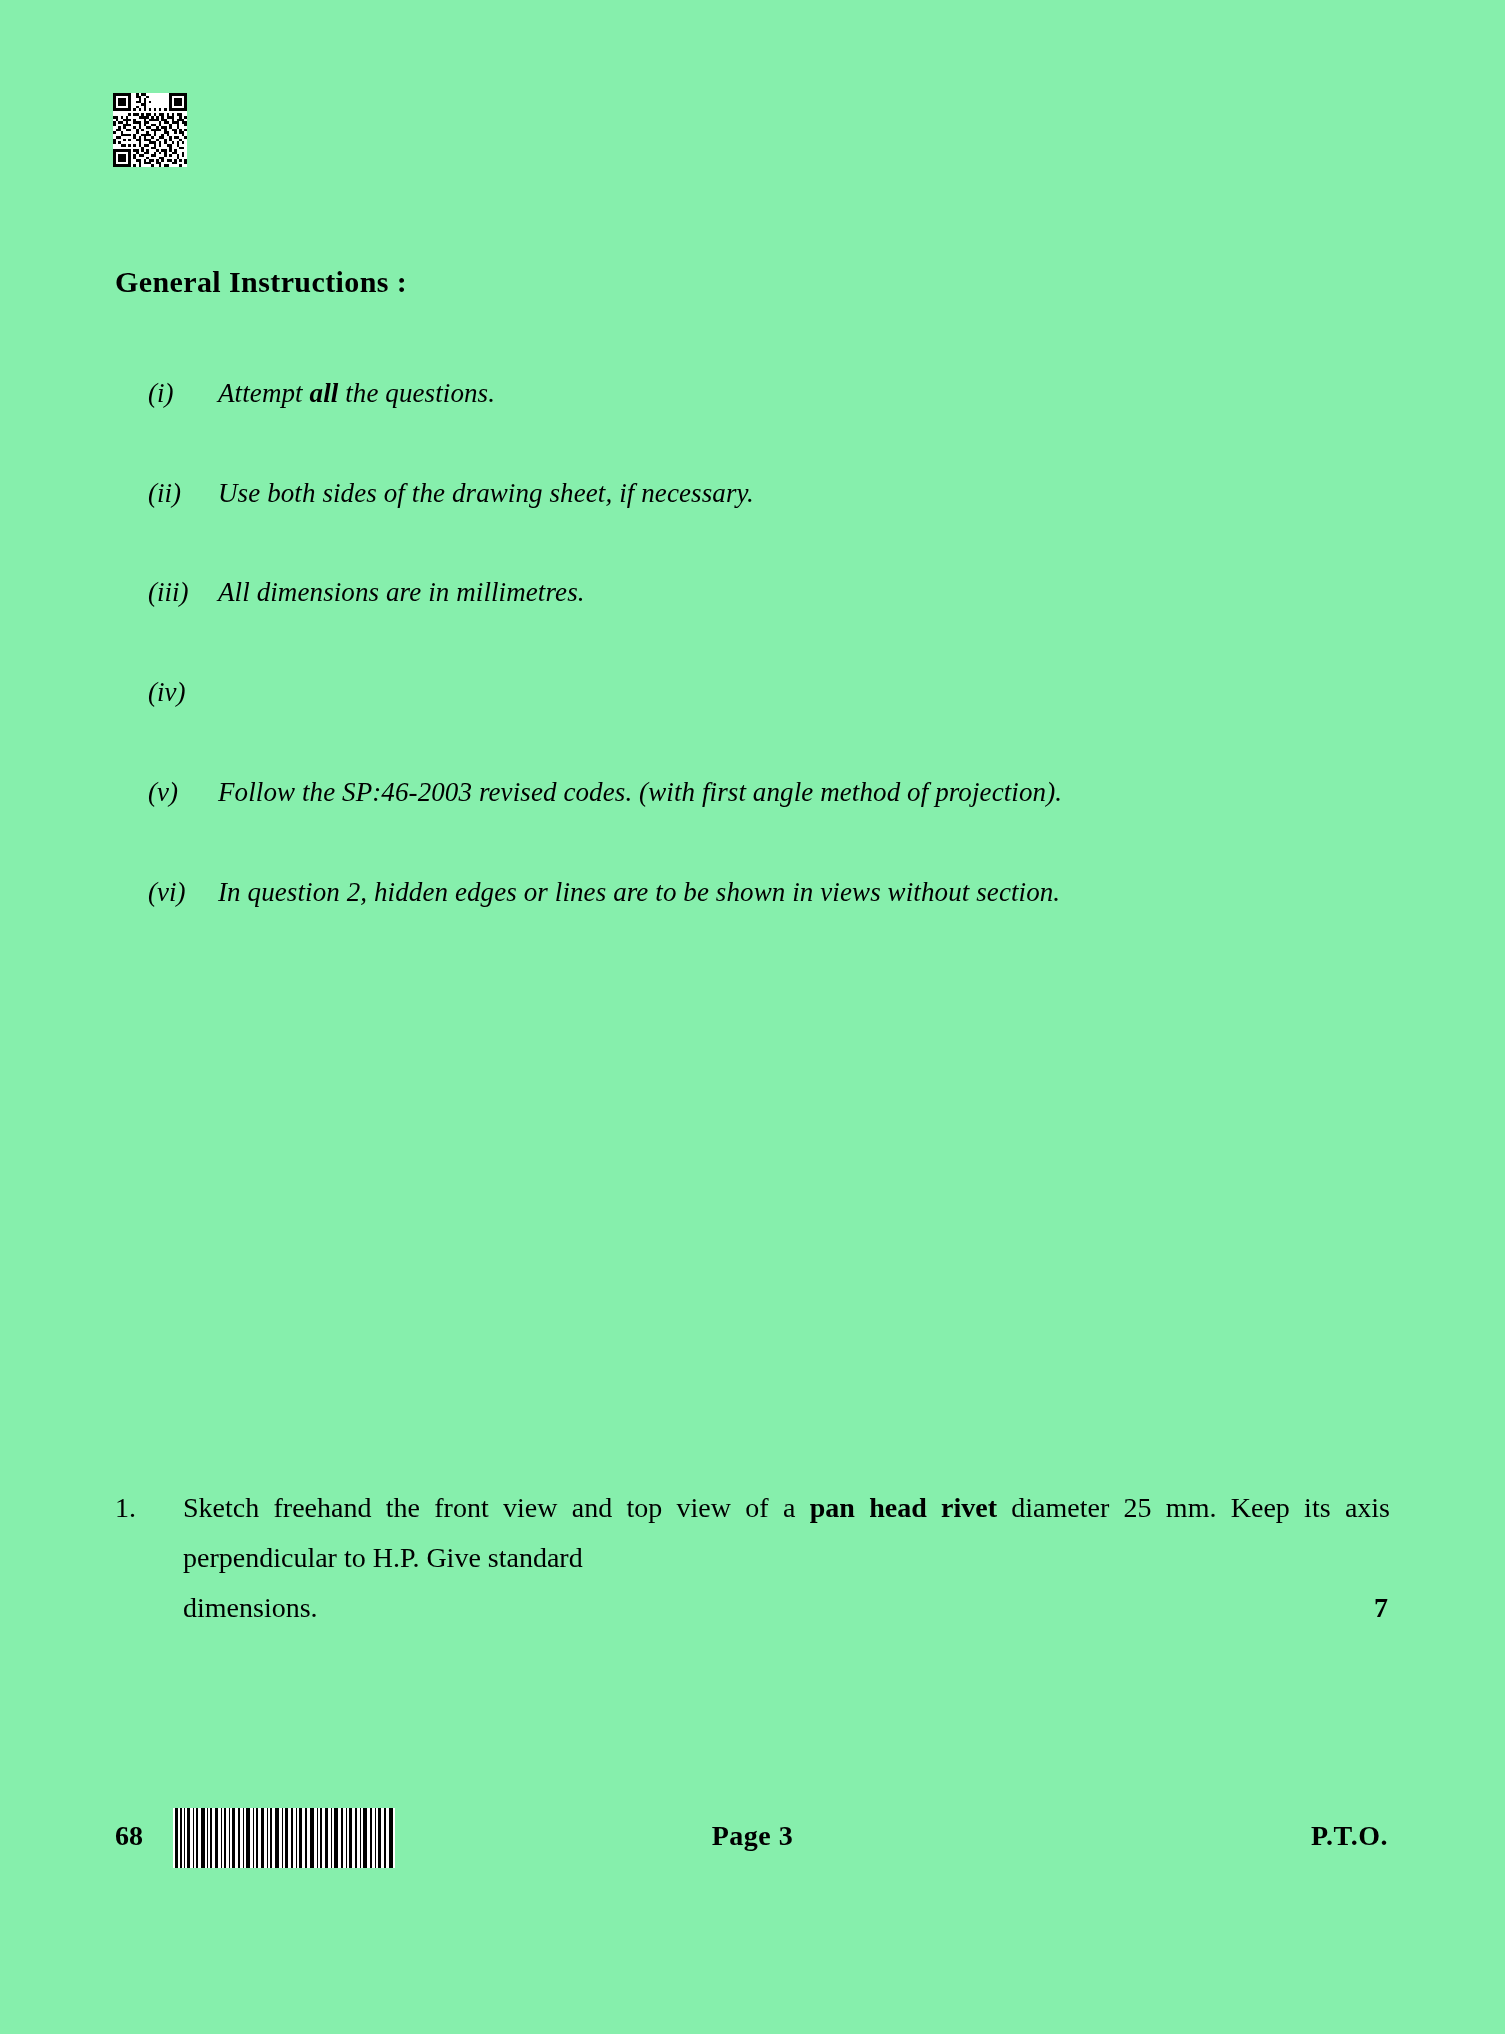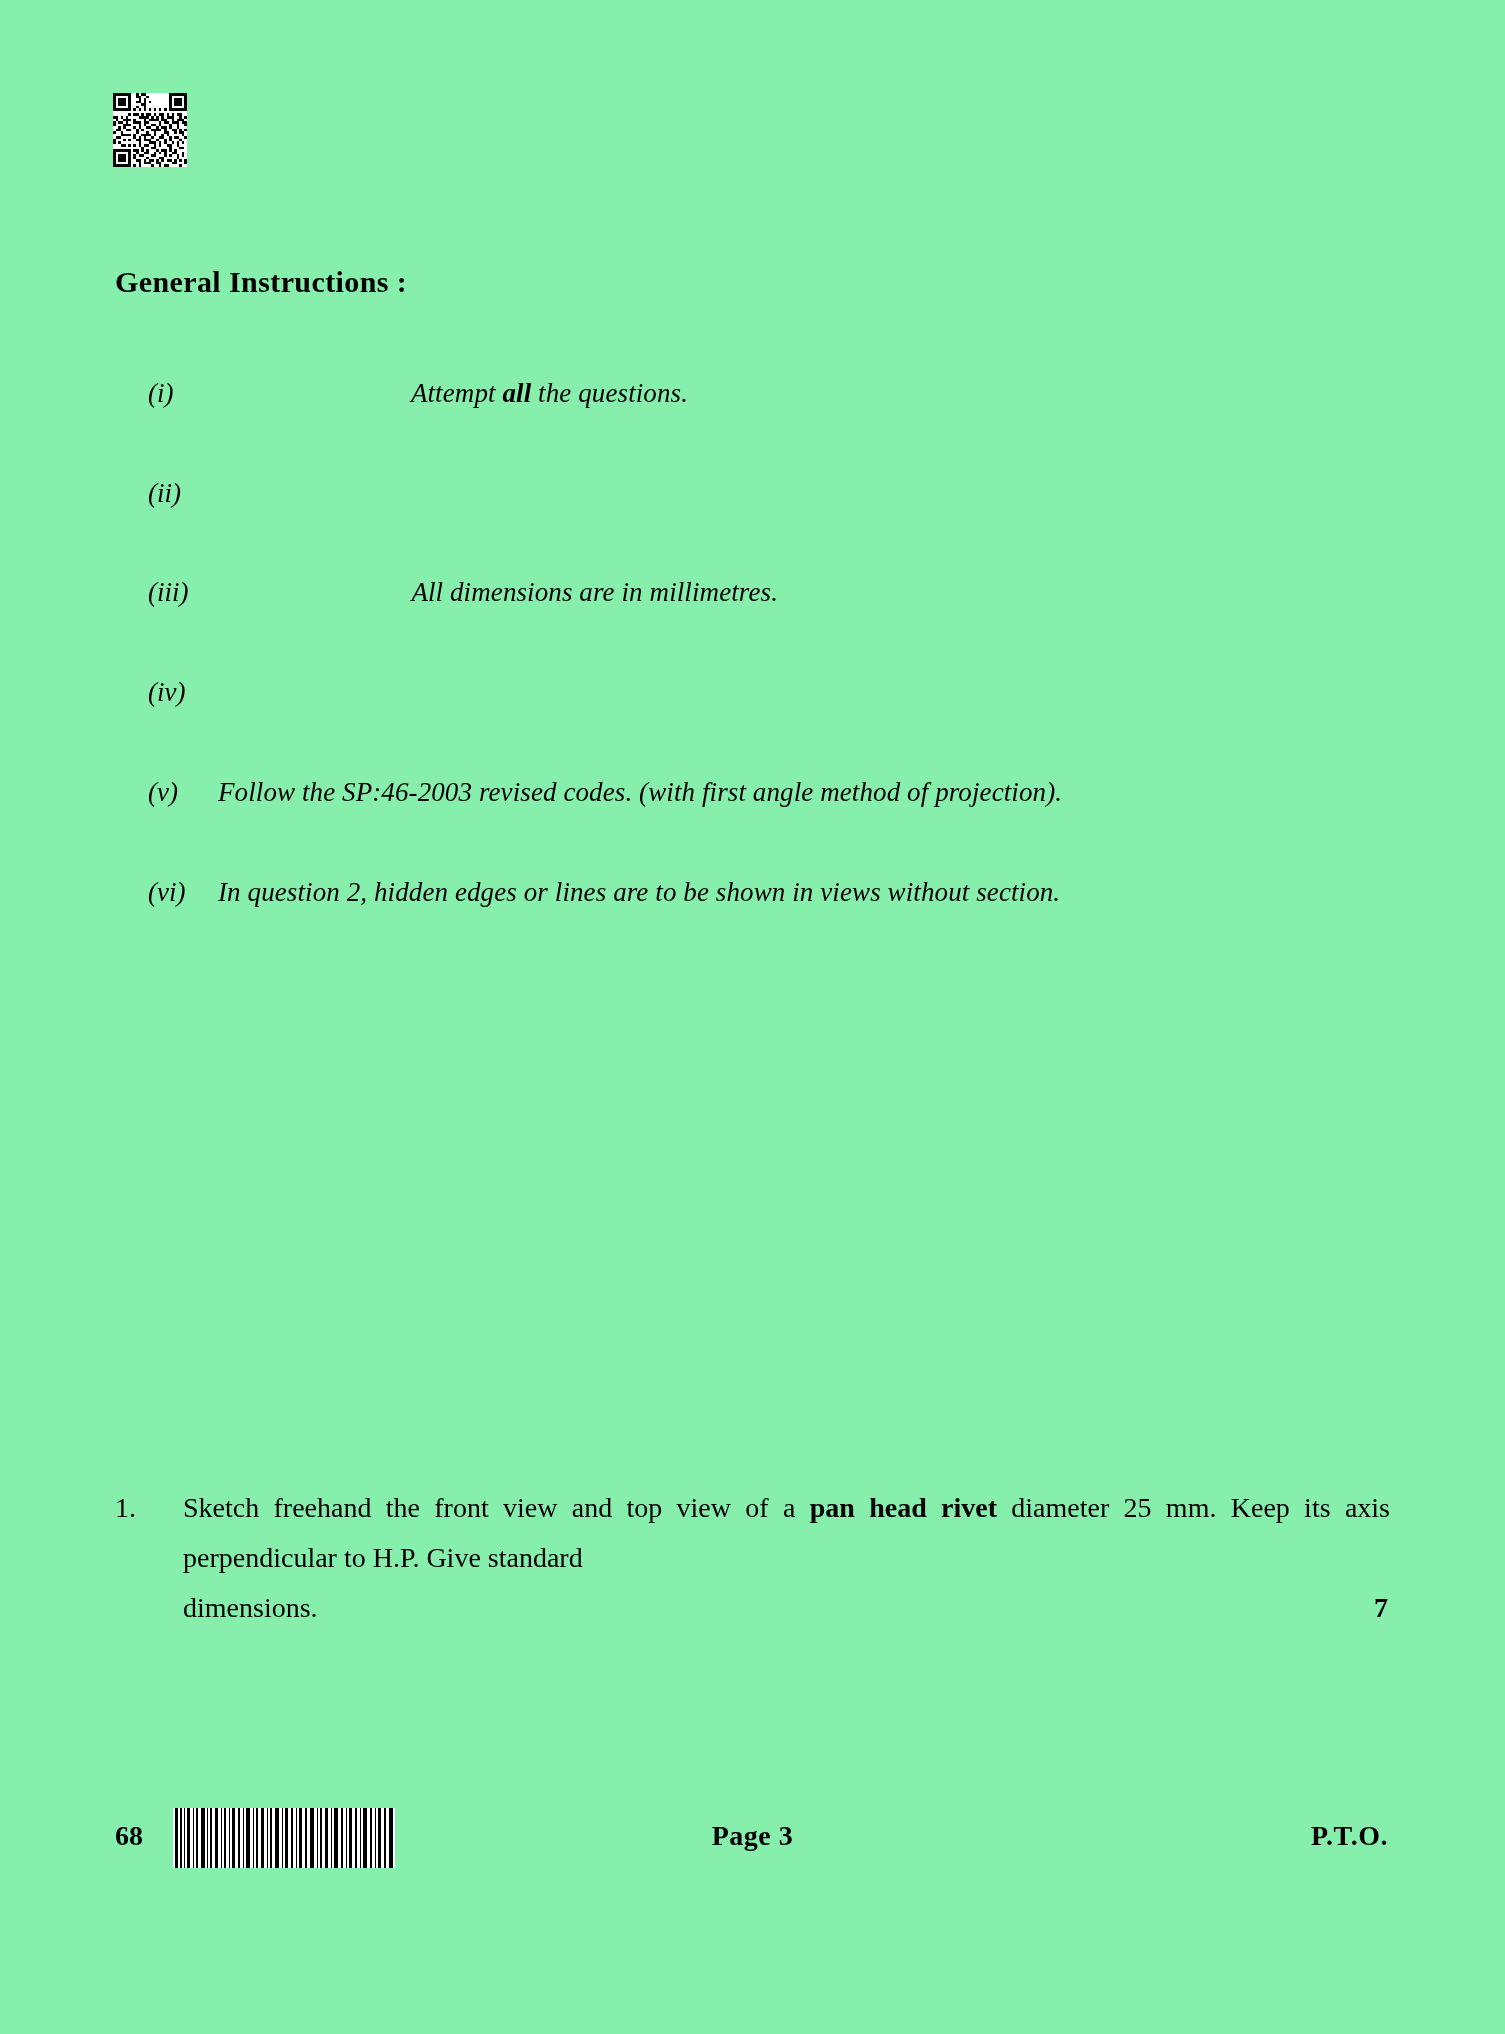--- a/index.html
+++ b/index.html
@@ -64,21 +64,21 @@
   }
   .instruction-item .body {
     flex: 1 1 auto;
     font-style: italic;
     font-size: 27px;
     line-height: 1.62;
     text-align: justify;
     text-justify: inter-word;
     letter-spacing: 0.1px;
   }
-  .instruction-item .body.nojustify { text-align: right; }
+  .instruction-item .body.nojustify { text-align: left; }
   .instruction-item .body b { font-weight: bold; font-style: italic; }
 
   
   .w-narrow  { max-width: 470px; }
   .w-med     { max-width: 700px; }
   .w-med2    { max-width: 560px; }
   .w-wide    { max-width: 945px; }
   .w-full    { width: 945px; }
 
   
@@ -359,20 +359,21 @@
 
   <div class="instruction-list">
 
     <div class="instruction-item">
       <div class="marker">(i)</div>
       <div class="body nojustify w-narrow"><span>Attempt </span><b>all</b><span> the questions.</span></div>
     </div>
 
     <div class="instruction-item">
       <div class="marker">(ii)</div>
+      <div class="body nojustify w-med">Use both sides of the drawing sheet, if necessary.</div>
     </div>
 
     <div class="instruction-item">
       <div class="marker">(iii)</div>
       <div class="body nojustify w-med2">All dimensions are in millimetres.</div>
     </div>
 
     <div class="instruction-item">
       <div class="marker">(iv)</div>
     </div>

